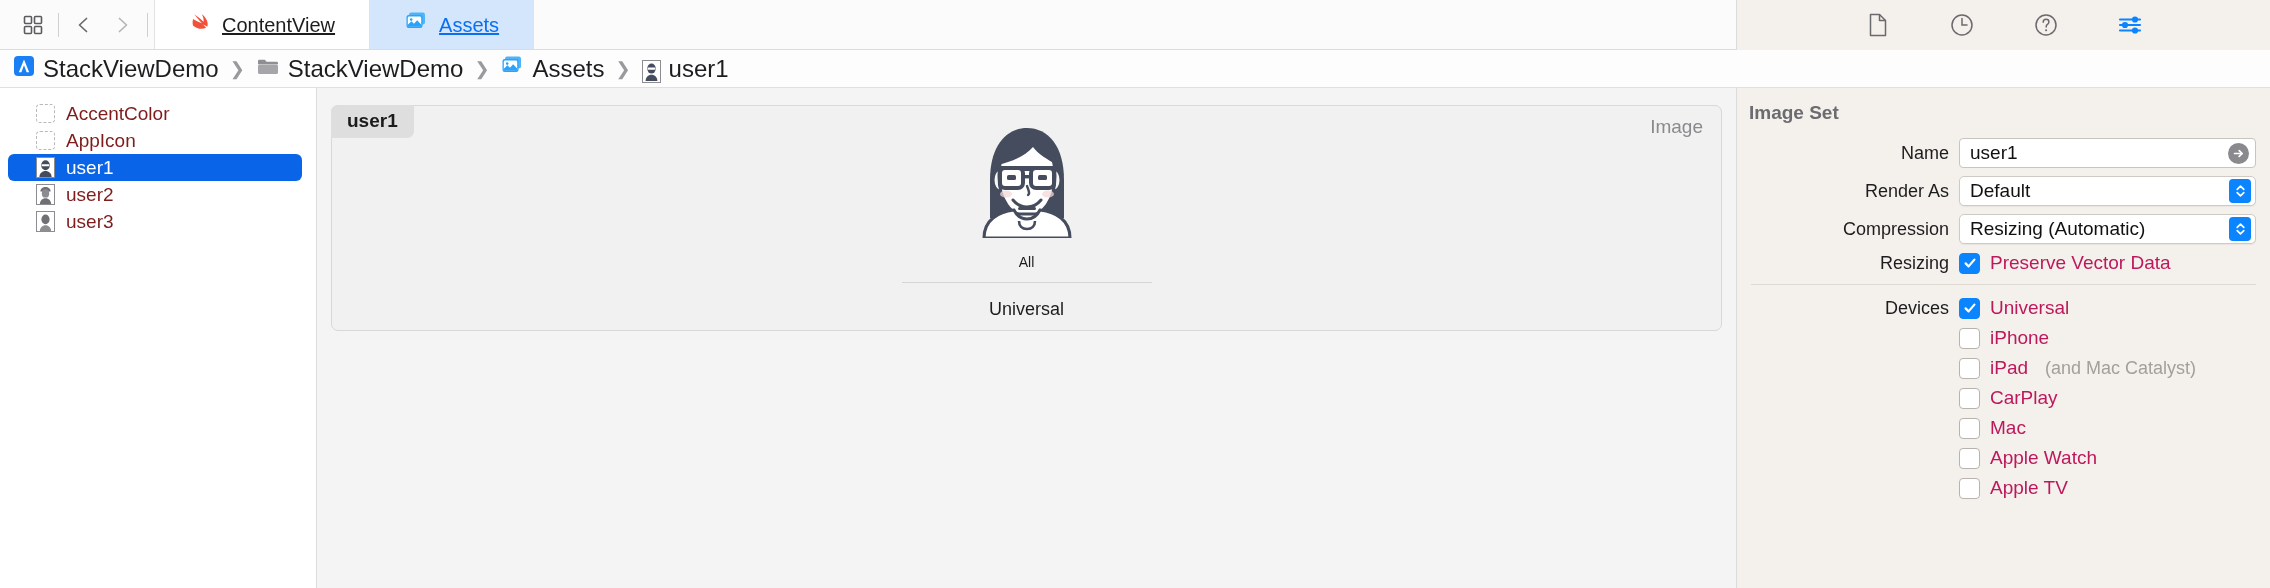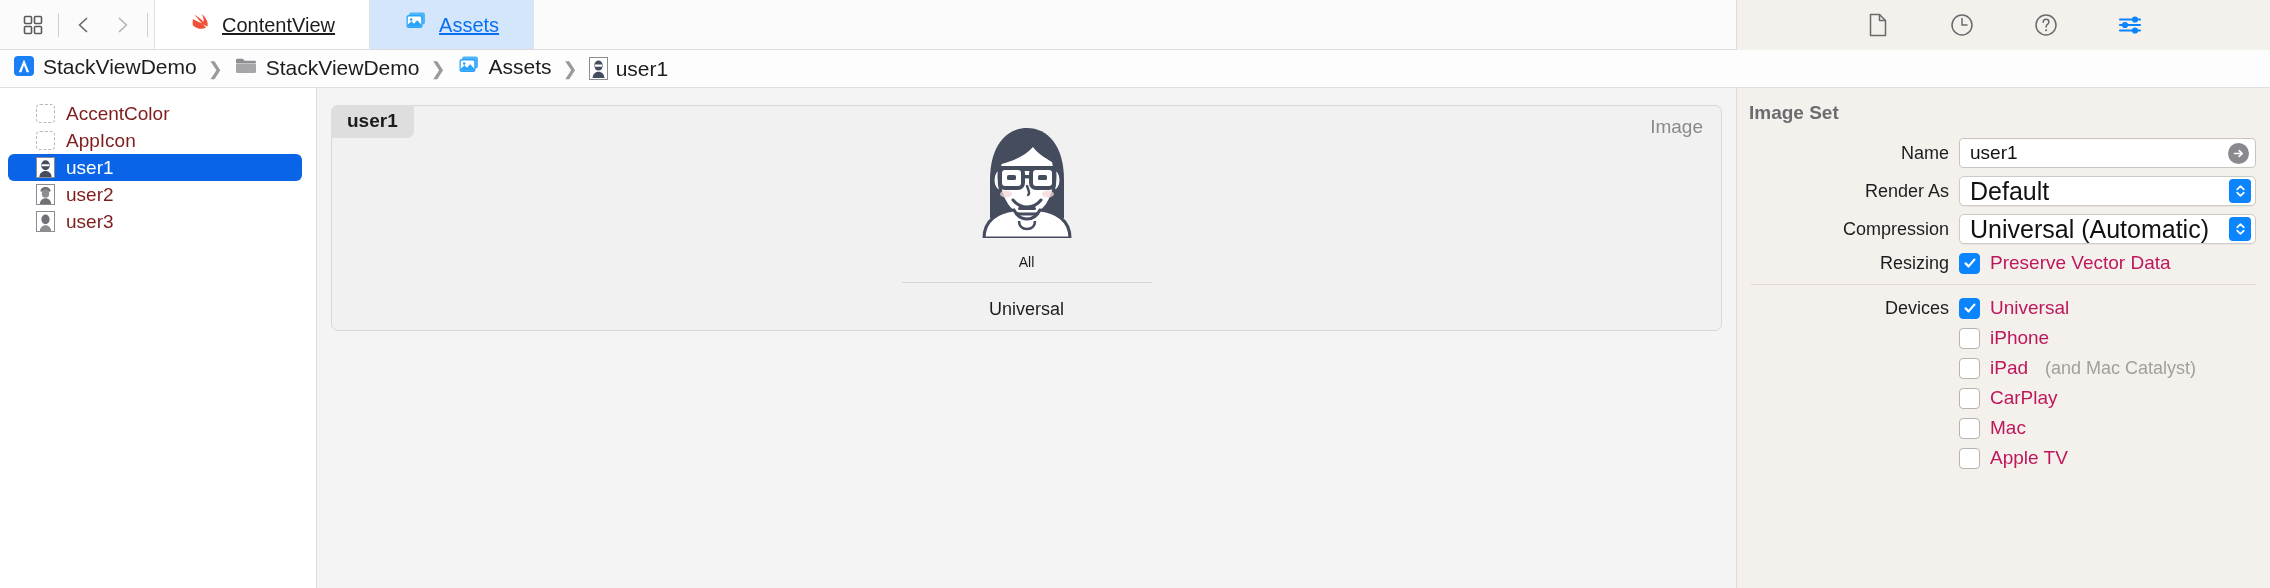--- a/index.html
+++ b/index.html
@@ -60,21 +60,21 @@
   
   .crumbbar {
     height:38px; flex:0 0 38px;
     background:#fdfdfd;
     border-bottom:1px solid #e0e0e0;
     display:flex; align-items:center;
     padding-left:13px;
     gap:0px;
     position:relative;
   }
-  .crumb { display:flex; align-items:flex-start; gap:8px; font-size:21px; color:#1d1d1f; }
+  .crumb { display:flex; align-items:flex-end; gap:8px; font-size:24px; color:#1d1d1f; }
   .crumb-sep { color:#9a9a9e; font-size:18px; margin:0 11px; }
 
   
   .body { flex:1; display:flex; min-height:0; }
 
   
   .sidebar {
     width:317px; flex:0 0 317px;
     background:#ffffff;
     border-right:1px solid #dcdcdc;
@@ -157,21 +157,21 @@
   }
   .textfield .tf-val { flex:1; }
   .go-btn {
     width:21px; height:21px; border-radius:50%; background:#8a8a8e;
     display:flex; align-items:center; justify-content:center; flex:0 0 21px;
   }
   .popup {
     flex:1; height:30px; background:#ffffff;
     border:1px solid #cfcac6; border-radius:5px;
     display:flex; align-items:center;
-    padding:0 4px 0 10px; font-size:25px; color:#111;
+    padding:0 4px 0 10px; font-size:19px; color:#111;
     box-shadow:0 1px 1px rgba(0,0,0,0.05);
   }
   .popup .pv { flex:1; }
   .stepper {
     width:22px; height:24px; border-radius:4px; background:#0a84ff; flex:0 0 22px;
     display:flex; flex-direction:column; align-items:center; justify-content:center; gap:2px;
   }
   .cbox {
     width:21px; height:21px; flex:0 0 21px;
     border-radius:4px; border:1px solid #b8b3af; background:#ffffff;
@@ -467,21 +467,21 @@
               </svg>
             </span>
           </div>
         </div>
       </div>
 
       <div class="frow">
         <div class="flabel">Compression</div>
         <div class="fctl">
           <div class="popup">
-            <span class="pv">Universal (Automatic)</span>
+            <span class="pv">Resizing (Automatic)</span>
             <span class="stepper">
               <svg width="11" height="14" viewBox="0 0 11 14" fill="none" stroke="#ffffff" stroke-width="1.7" stroke-linecap="round" stroke-linejoin="round">
                 <polyline points="2.2,5.4 5.5,2.2 8.8,5.4"></polyline>
                   <polyline points="2.2,8.6 5.5,11.8 8.8,8.6"></polyline>
               </svg>
             </span>
           </div>
         </div>
       </div>
 
@@ -538,20 +538,27 @@
       </div>
 
       <div class="frow">
         <div class="flabel"></div>
         <div class="fctl">
           <span class="cbox"></span>
           <span class="ctext">Mac</span>
         </div>
       </div>
 
+      <div class="frow">
+        <div class="flabel"></div>
+        <div class="fctl">
+          <span class="cbox"></span>
+          <span class="ctext">Apple Watch</span>
+        </div>
+      </div>
 
       <div class="frow">
         <div class="flabel"></div>
         <div class="fctl">
           <span class="cbox"></span>
           <span class="ctext">Apple TV</span>
         </div>
       </div>
 
     </div>

